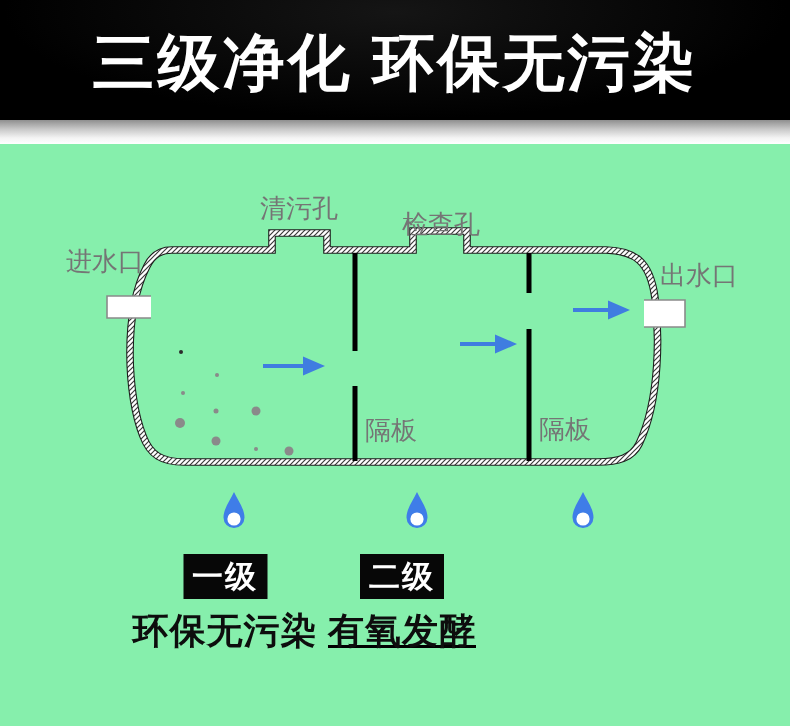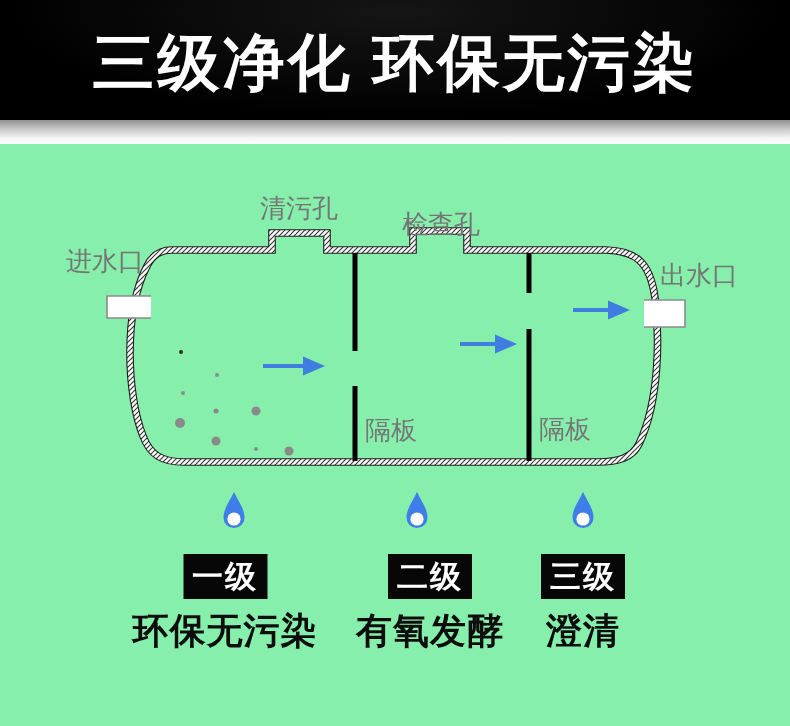--- a/index.html
+++ b/index.html
@@ -180,22 +180,18 @@
   <div class="diag-label" style="left:299px; top:194px;">清污孔</div>
   <div class="diag-label" style="left:441px; top:194px;margin-top:16px;">检查孔</div>
   <div class="diag-label" style="left:699px; top:261px;">出水口</div>
   <div class="diag-label" style="left:391px; top:416px;">隔板</div>
   <div class="diag-label" style="left:565px; top:415px;">隔板</div>
 
   <div class="stage" style="left:217px;margin-left:8px;">
     <div class="stage-badge">一级</div>
     <div class="stage-desc">环保无污染</div>
   </div>
-  <div class="stage" style="left:430px;">
+  <div class="stage" style="left:402px;text-decoration:underline;">
     <div class="stage-badge">二级</div>
     <div class="stage-desc">有氧发酵</div>
-  </div>
-  <div class="stage" style="left:583px;">
-    <div class="stage-badge">三级</div>
-    <div class="stage-desc">澄清</div>
   </div>
 
 </div>
 
 </body></html>

